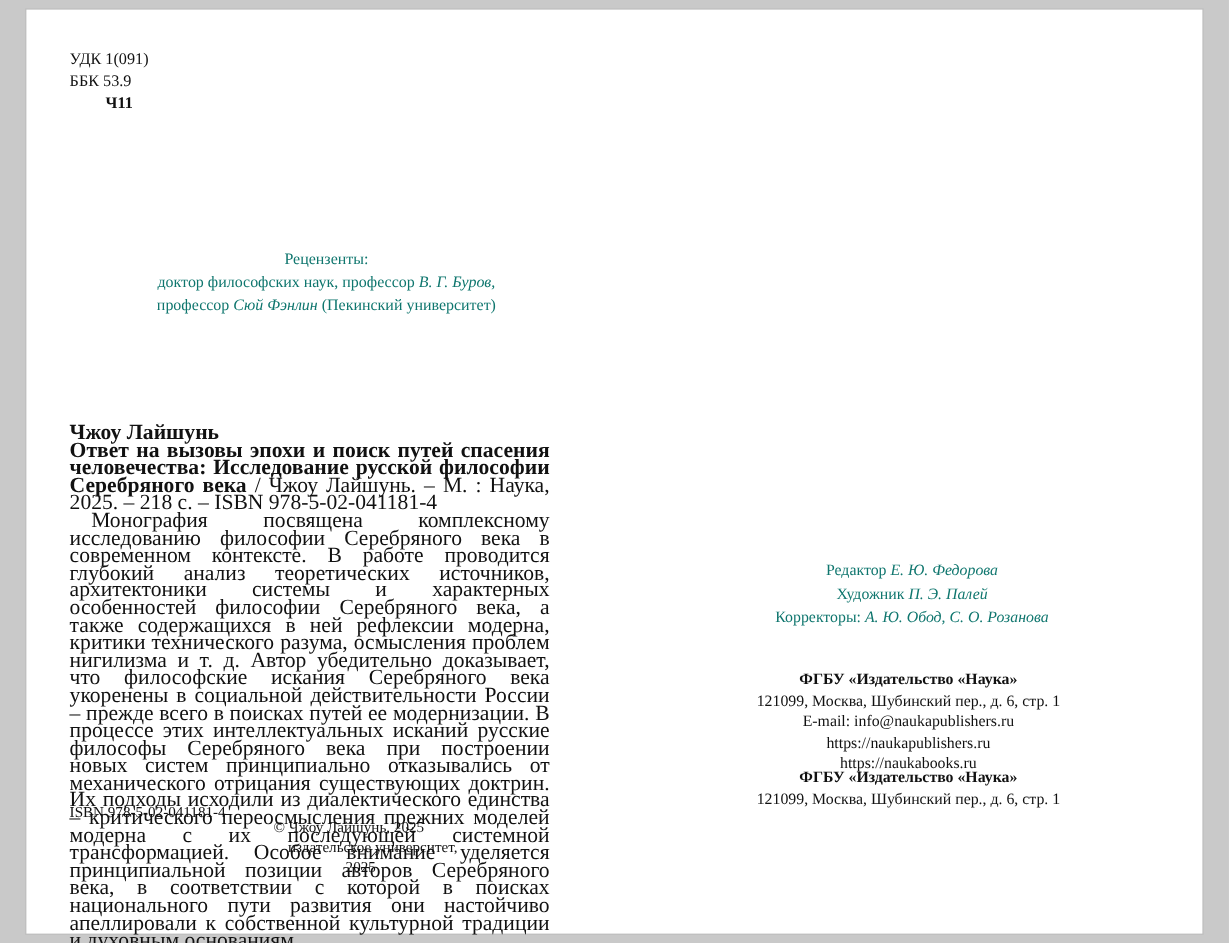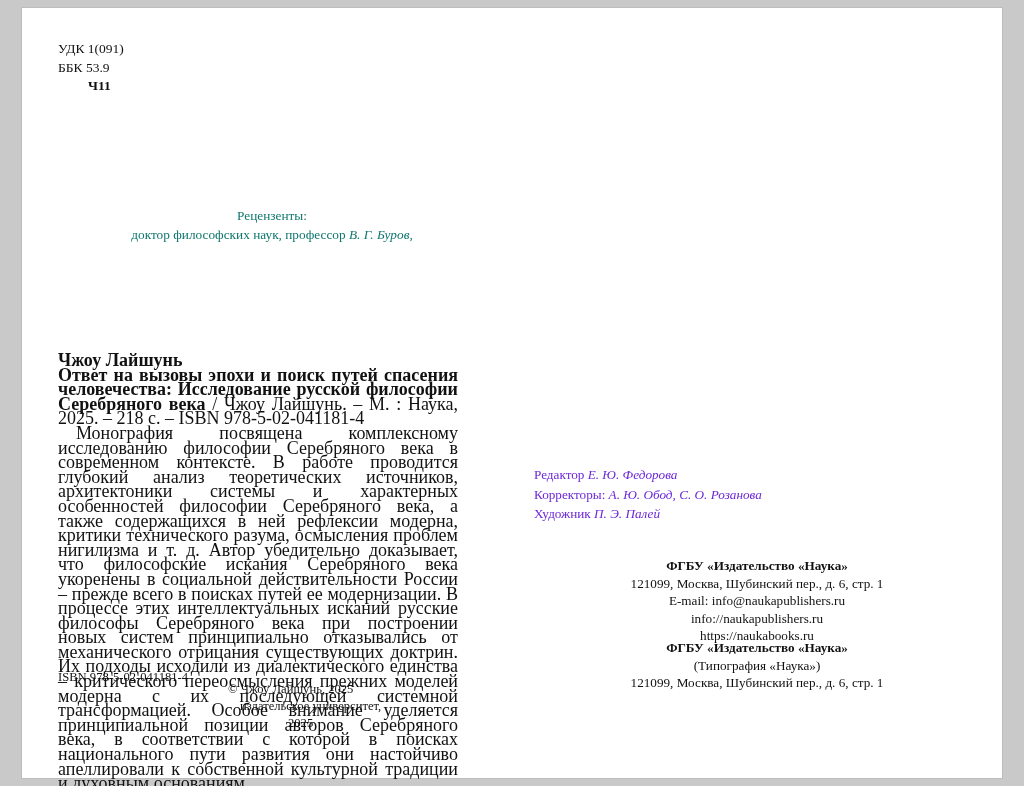--- a/index.html
+++ b/index.html
@@ -108,27 +108,27 @@
     top: 12px;
     width: 270px;
   }
   .isbn-block .copys .cline { display: block; }
   .isbn-block .copys .indent1 { padding-left: 12px; }
   .isbn-block .copys .indent2 { padding-left: 60px; }
 
   
   .staff {
     position: absolute;
-    right: 48px;
+    right: 32px;
     top: 457px;
     width: 420px;
-    text-align: left;
+    text-align: center;
     font-size: 13.2px;
     line-height: 19.5px;
-    color: #6d28d9;
+    color: #0f766e;
   }
   .staff .line { display: block; }
 
   .publisher {
     position: absolute;
     left: 35px;
     top: 549px;
     width: 420px;
     text-align: center;
     font-size: 13.2px;
@@ -160,20 +160,21 @@
 
     <div class="udk">
       <span class="ln1">УДК 1(091)</span>
       <span class="ln2">ББК 53.9</span>
       <span class="ln3">Ч11</span>
     </div>
 
     <div class="reviewers">
       <span class="caption">Рецензенты:</span>
       <span class="line"><span>доктор философских наук, профессор </span><span class="ital">В. Г. Буров,</span></span>
+      <span class="line"><span>профессор </span><span class="ital">Сюй Фэнлин</span><span> (Пекинский университет)</span></span>
     </div>
 
     <div class="annotation">
       <span class="head">
         <span class="author">Чжоу Лайшунь</span>
         <span class="titleline">Ответ на вызовы эпохи и поиск путей спасения человечества: Исследование русской философии Серебряного века</span><span class="imprint"> / Чжоу Лайшунь. – М. : Наука, 2025. – 218 с. – ISBN 978-5-02-041181-4</span>
       </span>
       <p>Монография посвящена комплексному исследованию философии Серебряного века в современном контексте. В работе проводится глубокий анализ теоретических источников, архитектоники системы и характерных особенностей философии Серебряного века, а также содержащихся в ней рефлексии модерна, критики технического разума, осмысления проблем нигилизма и т. д. Автор убедительно доказывает, что философские искания Серебряного века укоренены в социальной действительности России – прежде всего в поисках путей ее модернизации. В процессе этих интеллектуальных исканий русские философы Серебряного века при построении новых систем принципиально отказывались от механического отрицания существующих доктрин. Их подходы исходили из диалектического единства – критического переосмысления прежних моделей модерна с их последующей системной трансформацией. Особое внимание уделяется принципиальной позиции авторов Серебряного века, в соответствии с которой в поисках национального пути развития они настойчиво апеллировали к собственной культурной традиции и духовным основаниям.</p>
     </div>
 
@@ -185,33 +186,32 @@
         <span class="cline indent2">2025</span>
       </span>
     </div>
 
   </div>
 
   <div class="recto">
 
     <div class="staff">
       <span class="line"><span>Редактор </span><span class="ital">Е. Ю. Федорова</span></span>
+      <span class="line"><span>Художник </span><span class="ital">П. Э. Палей</span></span>
       <span class="line"><span>Корректоры: </span><span class="ital">А. Ю. Обод, С. О. Розанова</span></span>
-      <span class="line"><span>Художник </span><span class="ital">П. Э. Палей</span></span>
     </div>
 
     <div class="publisher">
       <span class="line bold">ФГБУ «Издательство «Наука»</span>
       <span class="line">121099, Москва, Шубинский пер., д. 6, стр. 1</span>
       <span class="line">E-mail: info@naukapublishers.ru</span>
-      <span class="line">info://naukapublishers.ru</span>
+      <span class="line">https://naukapublishers.ru</span>
       <span class="line">https://naukabooks.ru</span>
     </div>
 
     <div class="printer">
       <span class="line bold">ФГБУ «Издательство «Наука»</span>
-      <span class="line">(Типография «Наука»)</span>
       <span class="line">121099, Москва, Шубинский пер., д. 6, стр. 1</span>
     </div>
 
   </div>
 
 </div>
 
 </body></html>

